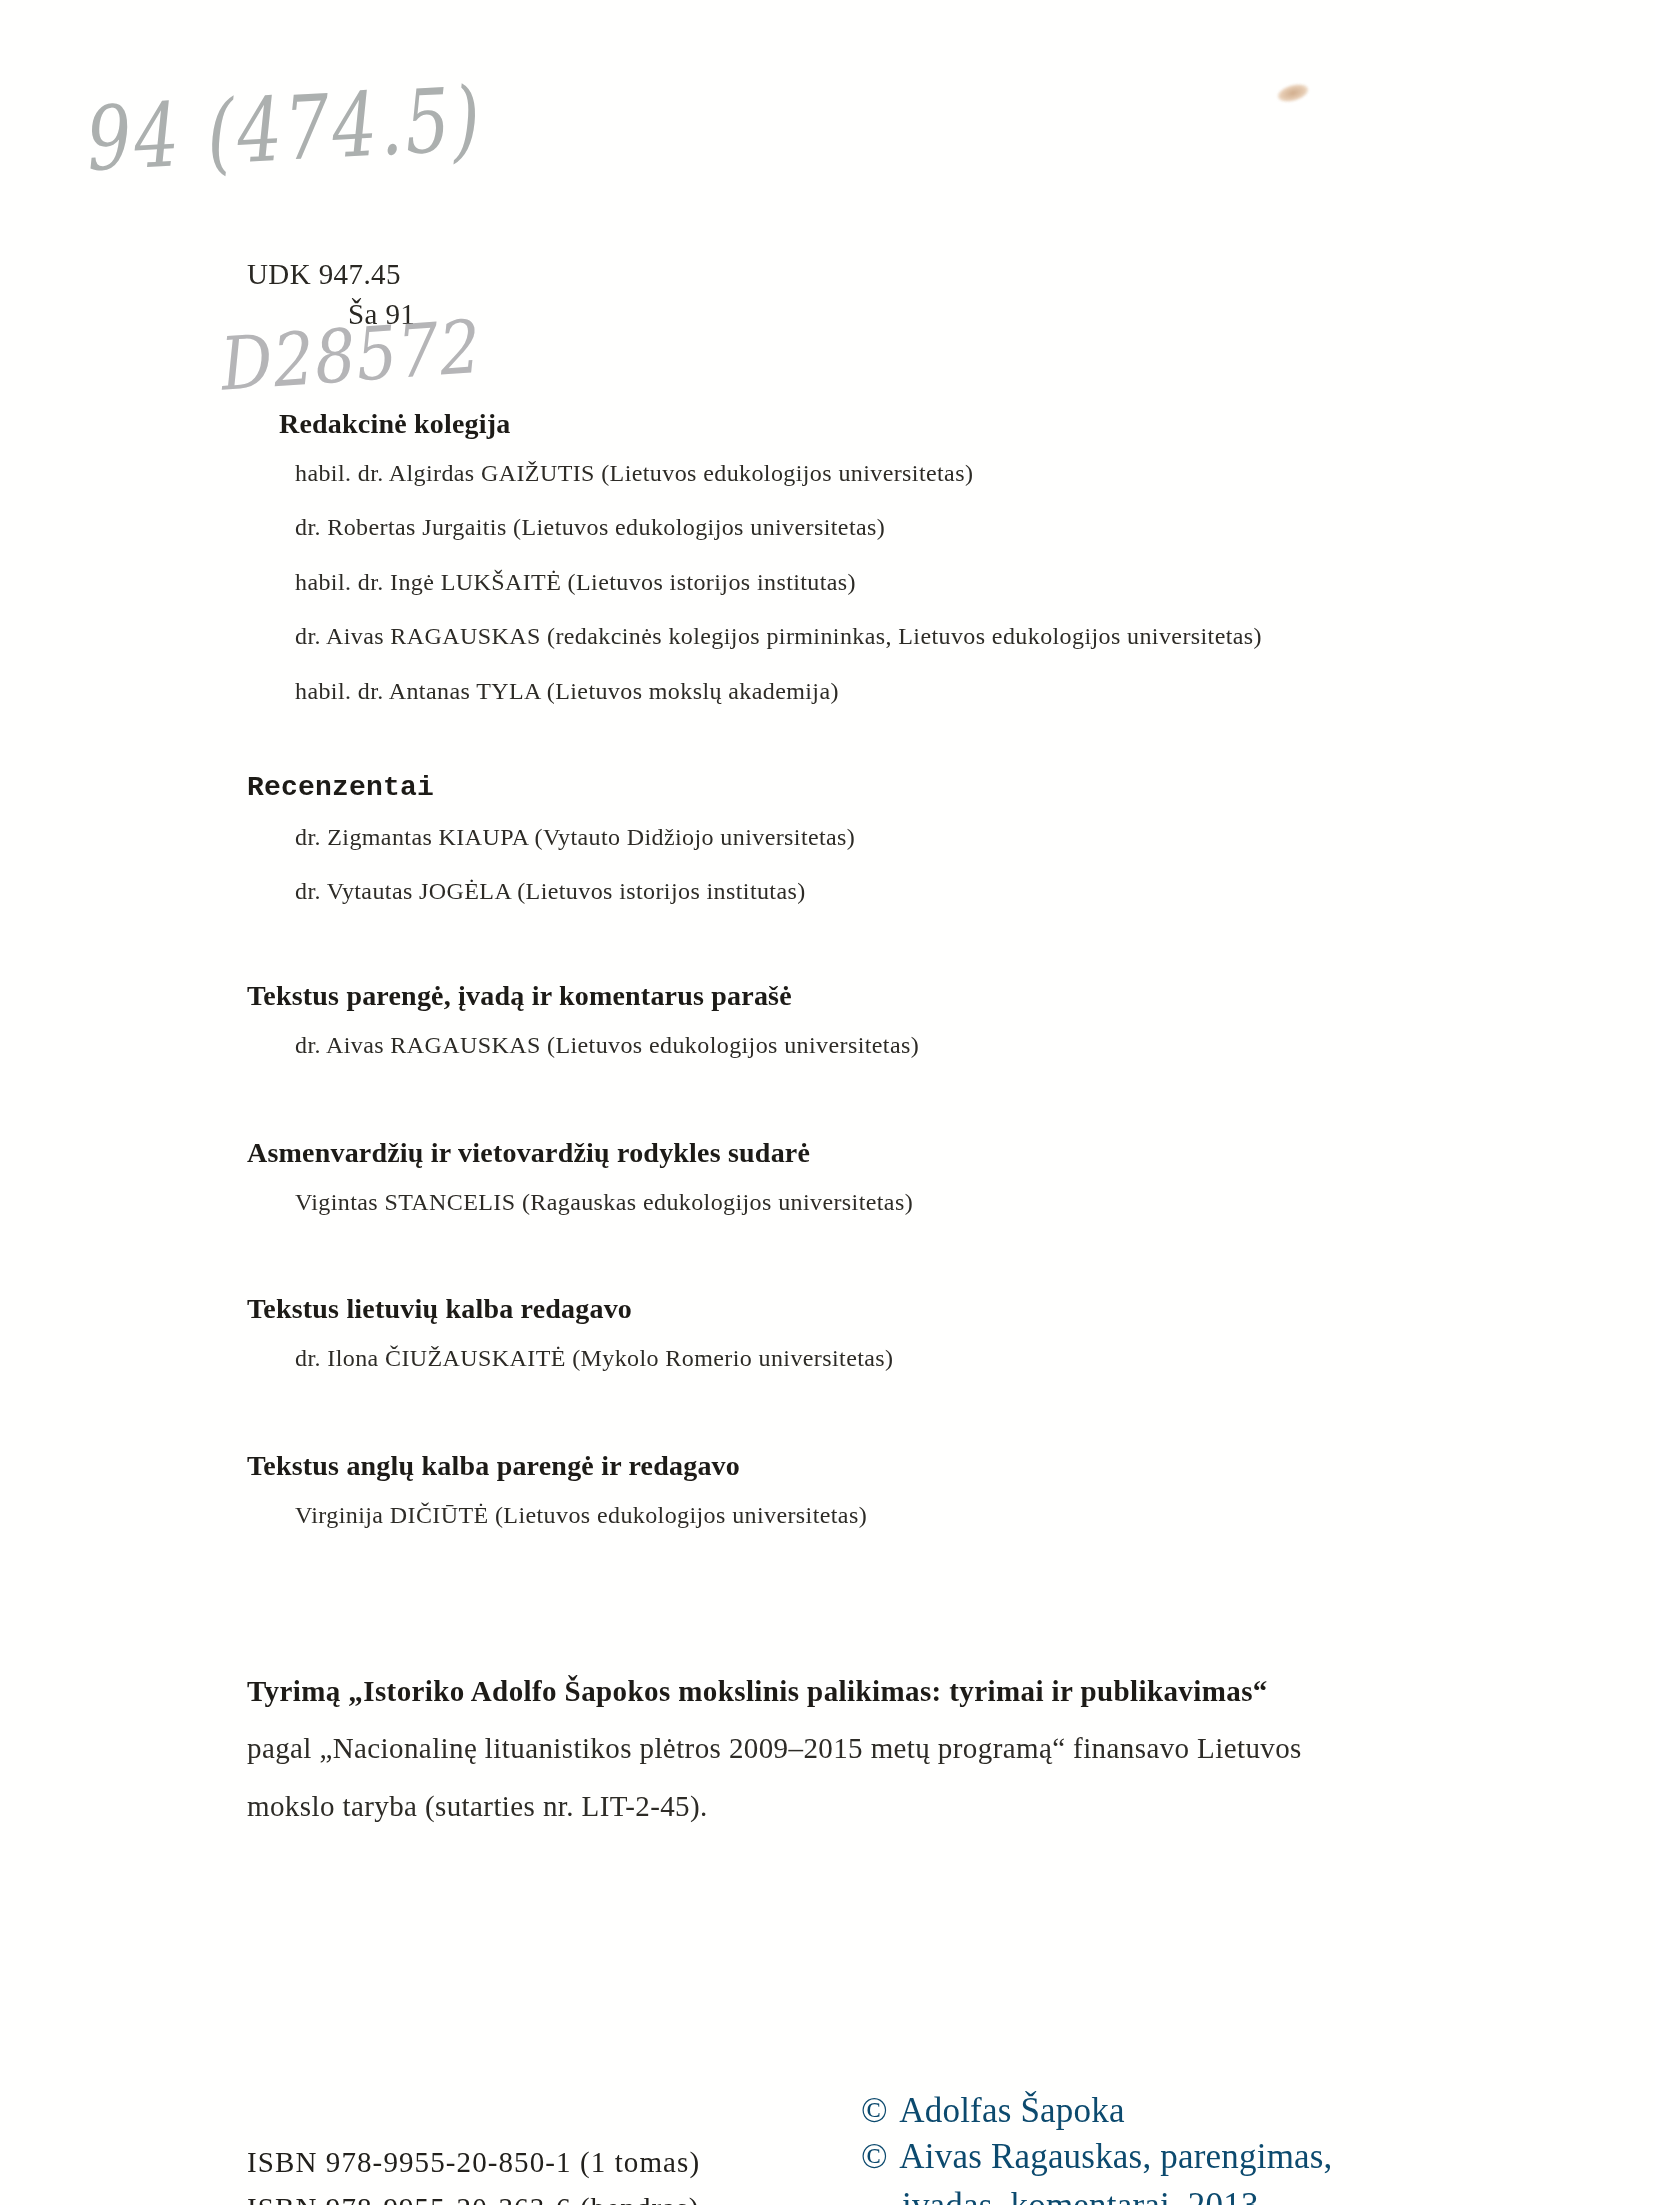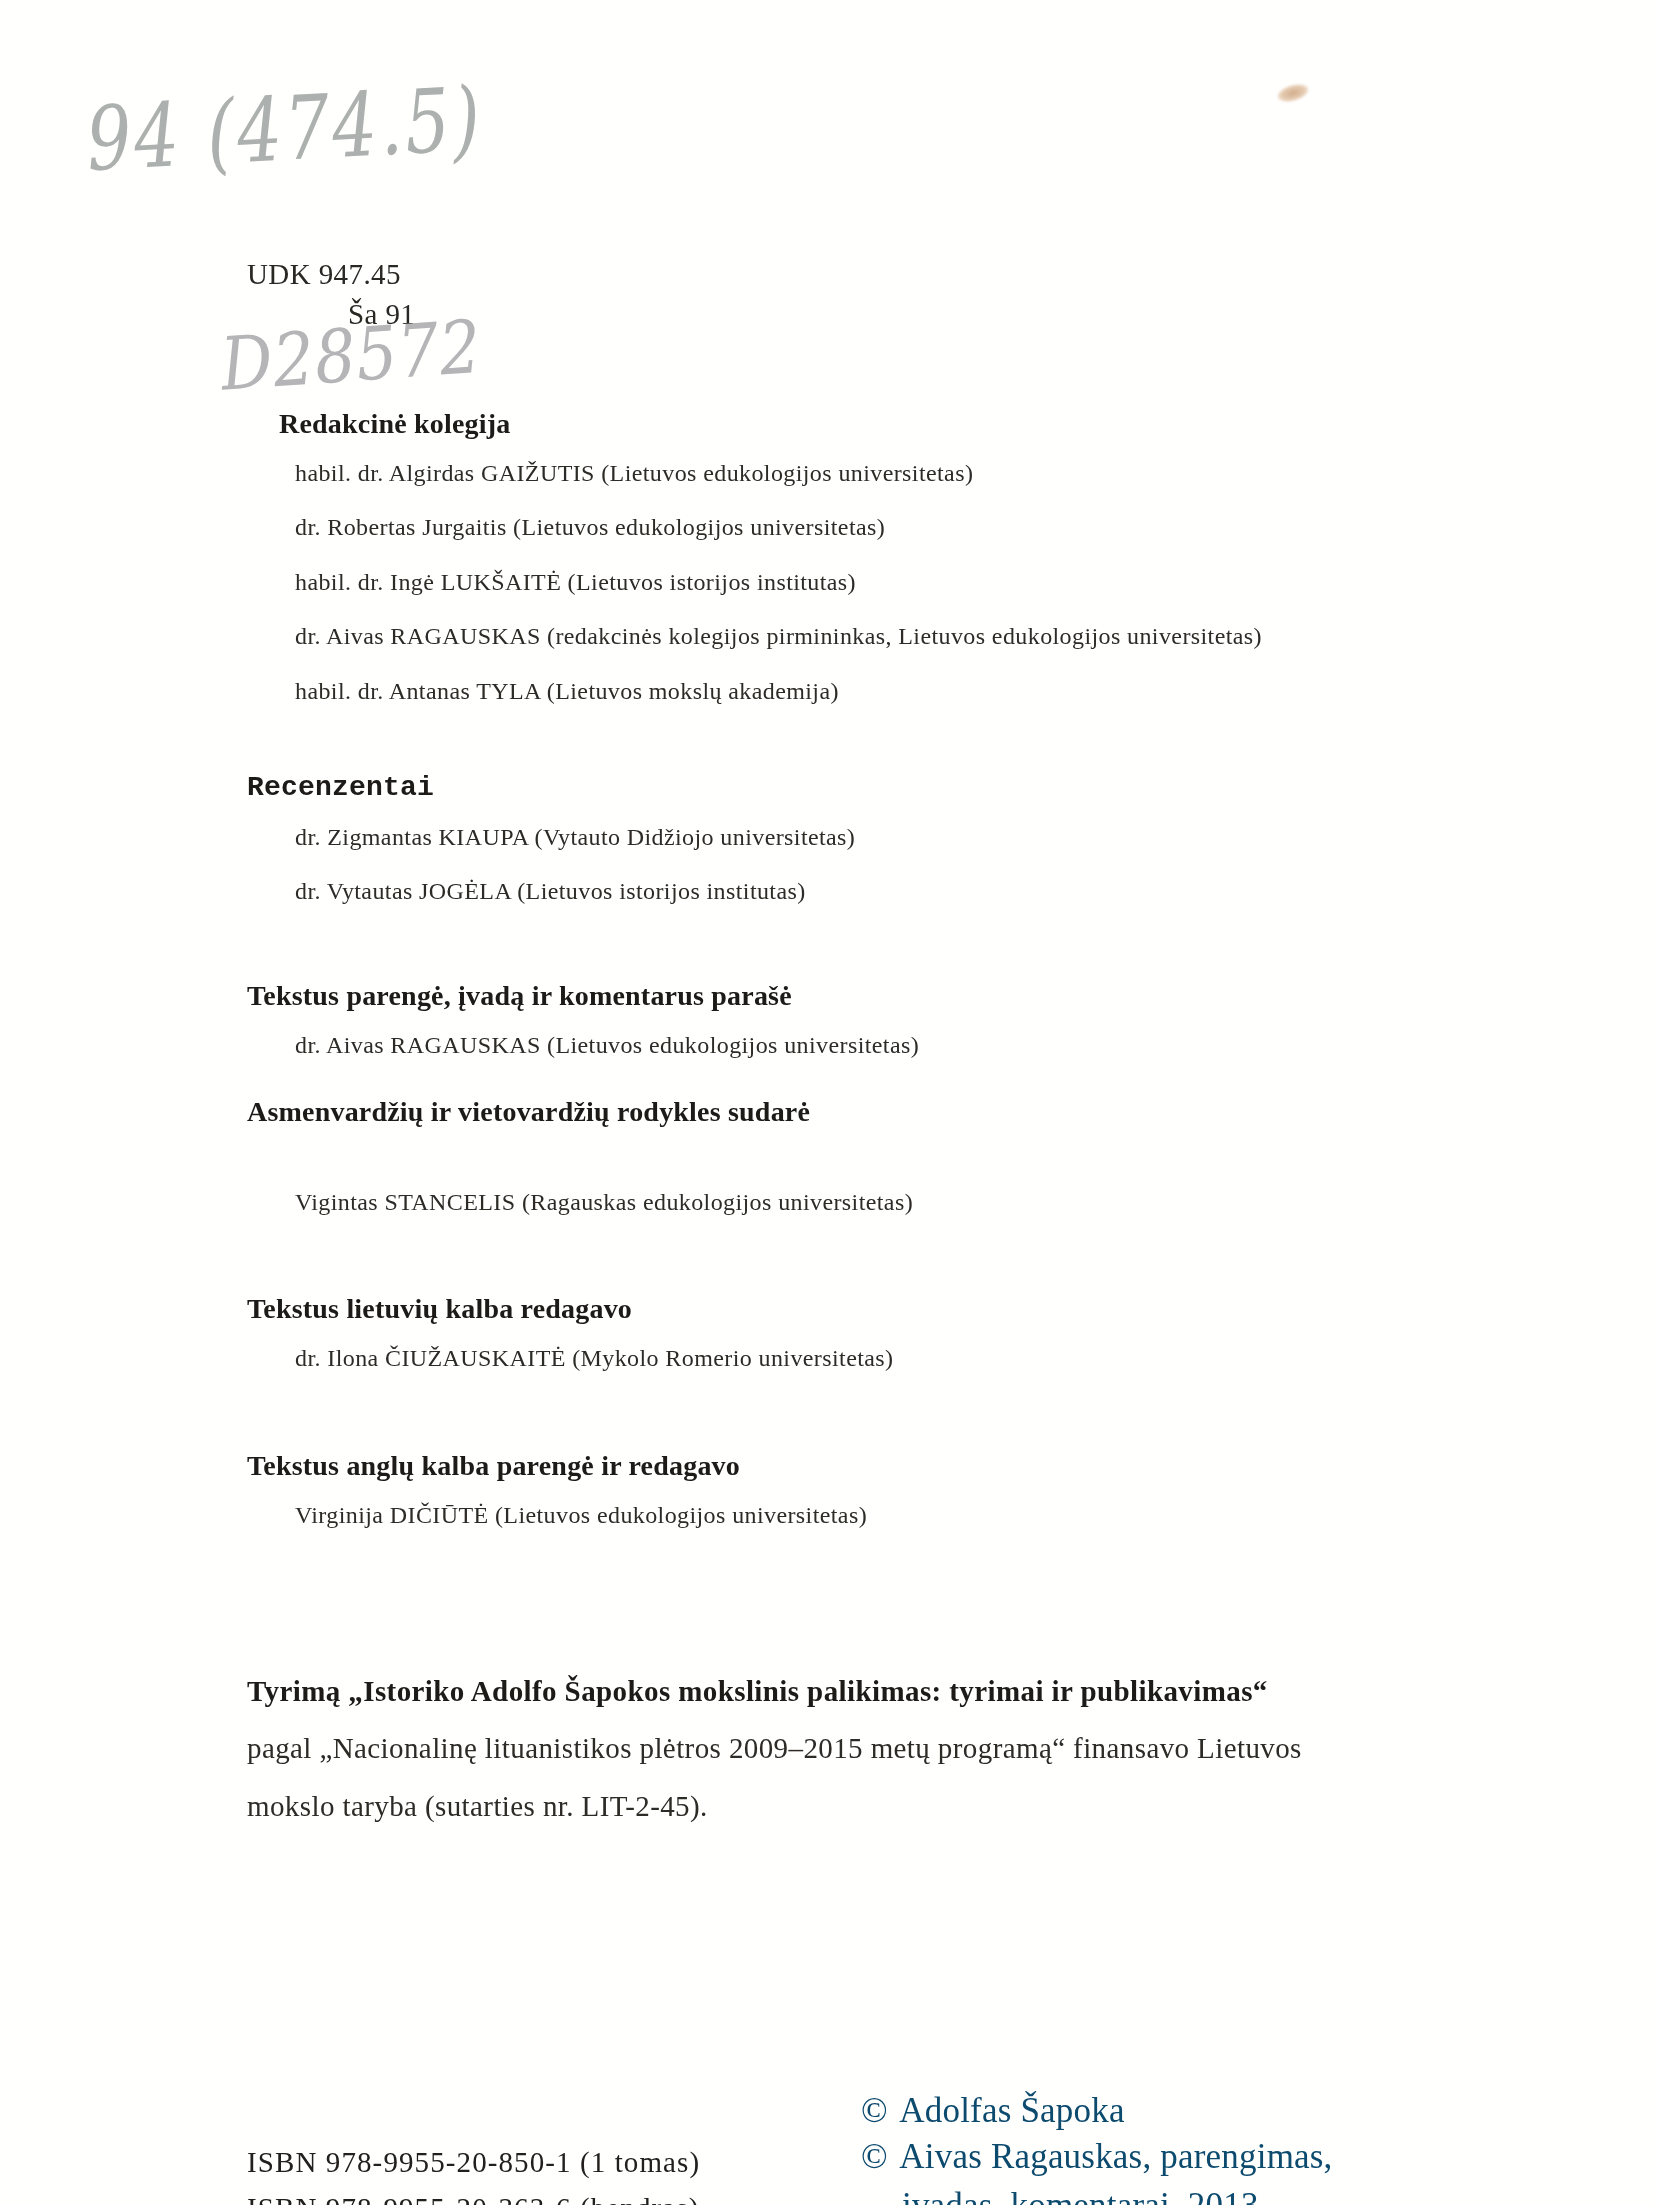--- a/index.html
+++ b/index.html
@@ -53,21 +53,21 @@
       <div class="line print entry" style="left: 295px; top: 460px;">habil. dr. Algirdas GAIŽUTIS (Lietuvos edukologijos universitetas)</div>
       <div class="line print entry" style="left: 295px; top: 514px;">dr. Robertas Jurgaitis (Lietuvos edukologijos universitetas)</div>
       <div class="line print entry" style="left: 295px; top: 569px;">habil. dr. Ingė LUKŠAITĖ (Lietuvos istorijos institutas)</div>
       <div class="line print entry" style="left: 295px; top: 623px;">dr. Aivas RAGAUSKAS (redakcinės kolegijos pirmininkas, Lietuvos edukologijos universitetas)</div>
       <div class="line print entry" style="left: 295px; top: 678px;">habil. dr. Antanas TYLA (Lietuvos mokslų akademija)</div>
       <div class="line print heading" style="left: 247px; top: 772px; font-family: Liberation Mono, monospace;">Recenzentai</div>
       <div class="line print entry" style="left: 295px; top: 824px;">dr. Zigmantas KIAUPA (Vytauto Didžiojo universitetas)</div>
       <div class="line print entry" style="left: 295px; top: 878px;">dr. Vytautas JOGĖLA (Lietuvos istorijos institutas)</div>
       <div class="line print heading" style="left: 247px; top: 980px;">Tekstus parengė, įvadą ir komentarus parašė</div>
       <div class="line print entry" style="left: 295px; top: 1032px;">dr. Aivas RAGAUSKAS (Lietuvos edukologijos universitetas)</div>
-      <div class="line print heading" style="left: 247px; top: 1096px;">Asmenvardžių ir vietovardžių rodykles sudarė</div>
+      <div class="line print heading" style="left: 247px; top: 1137px;">Asmenvardžių ir vietovardžių rodykles sudarė</div>
       <div class="line print entry" style="left: 295px; top: 1189px;">Vigintas STANCELIS (Ragauskas edukologijos universitetas)</div>
       <div class="line print heading" style="left: 247px; top: 1293px;">Tekstus lietuvių kalba redagavo</div>
       <div class="line print entry" style="left: 295px; top: 1345px;">dr. Ilona ČIUŽAUSKAITĖ (Mykolo Romerio universitetas)</div>
       <div class="line print heading" style="left: 247px; top: 1450px;">Tekstus anglų kalba parengė ir redagavo</div>
       <div class="line print entry" style="left: 295px; top: 1502px;">Virginija DIČIŪTĖ (Lietuvos edukologijos universitetas)</div>
     </div>
 
   <div id="funding">
       <div class="line print funding-line funding-bold" style="left: 247px; top: 1675px;">Tyrimą „Istoriko Adolfo Šapokos mokslinis palikimas: tyrimai ir publikavimas“</div>
       <div class="line print funding-line" style="left: 247px; top: 1732px;">pagal „Nacionalinę lituanistikos plėtros 2009–2015 metų programą“ finansavo Lietuvos</div>

